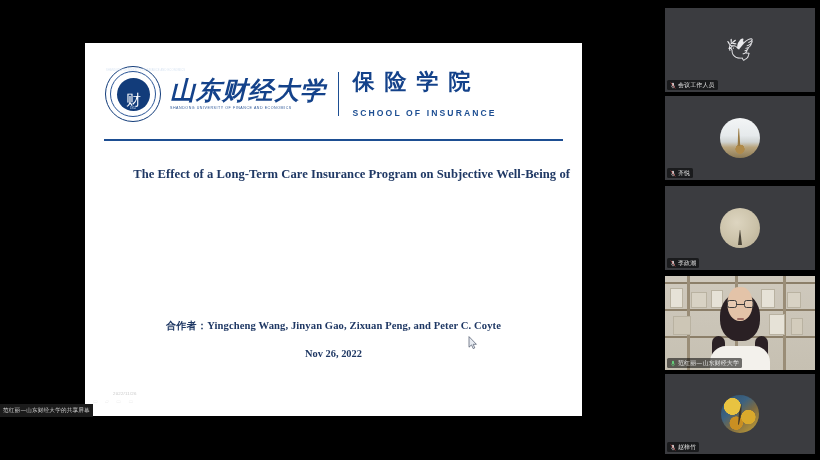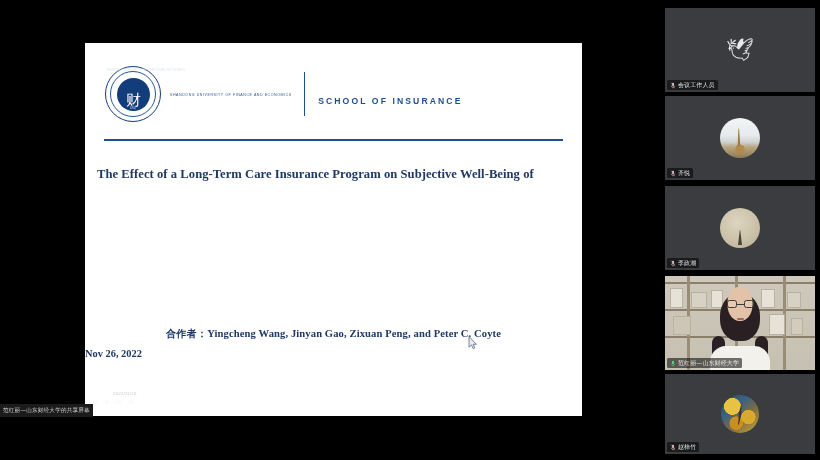--- a/index.html
+++ b/index.html
@@ -168,21 +168,21 @@
     top: 96px;
     height: 1.6px;
     background: #1d4e92;
   }
 
   
   .title-wrap {
     position: absolute;
     left: 12px; right: 12px;
     top: 124px;
-    text-align: left;
+    text-align: right;
   }
   .title-line {
     font-family: "Liberation Serif", serif;
     font-size: 12.6px;
     font-weight: bold;
     color: #1f3864;
     line-height: 1.25;
     letter-spacing: 0.05px;
   }
   .title-line + .title-line { margin-top: 21px; }
@@ -195,40 +195,41 @@
     text-align: center;
     font-family: "DejaVu Sans", sans-serif;
     font-size: 11px;
     font-weight: bold;
     color: #1f3864;
     letter-spacing: 0.4px;
   }
   .coauthors {
     position: absolute;
     left: 0; right: 0;
-    top: 280px;
+    top: 272px;
     text-align: center;
     color: #1f3864;
     font-weight: bold;
     white-space: nowrap;
   }
   .coauthors .lab {
     font-family: "DejaVu Sans", sans-serif;
     font-size: 10px;
     letter-spacing: 0.3px;
   }
   .coauthors .names {
     font-family: "Liberation Serif", serif;
     font-size: 10.6px;
     letter-spacing: 0.1px;
   }
   .datestamp {
     position: absolute;
     left: 0; right: 0;
     top: 305px;
+    text-align: center;
     font-family: "Liberation Serif", serif;
     font-size: 10.4px;
     font-weight: bold;
     color: #1f3864;
   }
 
   .slide-footer {
     position: absolute;
     left: 28px;
     top: 348px;
@@ -496,24 +497,26 @@
       <div class="logo-band">
         <div class="logo-row">
           <div class="crest">
             <div class="crest-arc">SHANDONG UNIVERSITY OF FINANCE AND ECONOMICS</div>
             <div class="crest-inner">
               <div class="crest-glyph">财</div>
               <div class="crest-year">1952</div>
             </div>
           </div>
           <div class="name-block">
+            <div class="cn-name">山东财经大学</div>
             <div class="en-name">SHANDONG UNIVERSITY OF FINANCE AND ECONOMICS</div>
           </div>
           <div class="divider-v"></div>
           <div class="school-block">
+            <div class="school-cn">保险学院</div>
             <div class="school-en">SCHOOL OF INSURANCE</div>
           </div>
         </div>
       </div>
 
       <div class="rule"></div>
 
       <div class="title-wrap">
         <div class="title-line">The Effect of a Long-Term Care Insurance Program on Subjective Well-Being of</div>
       </div>

